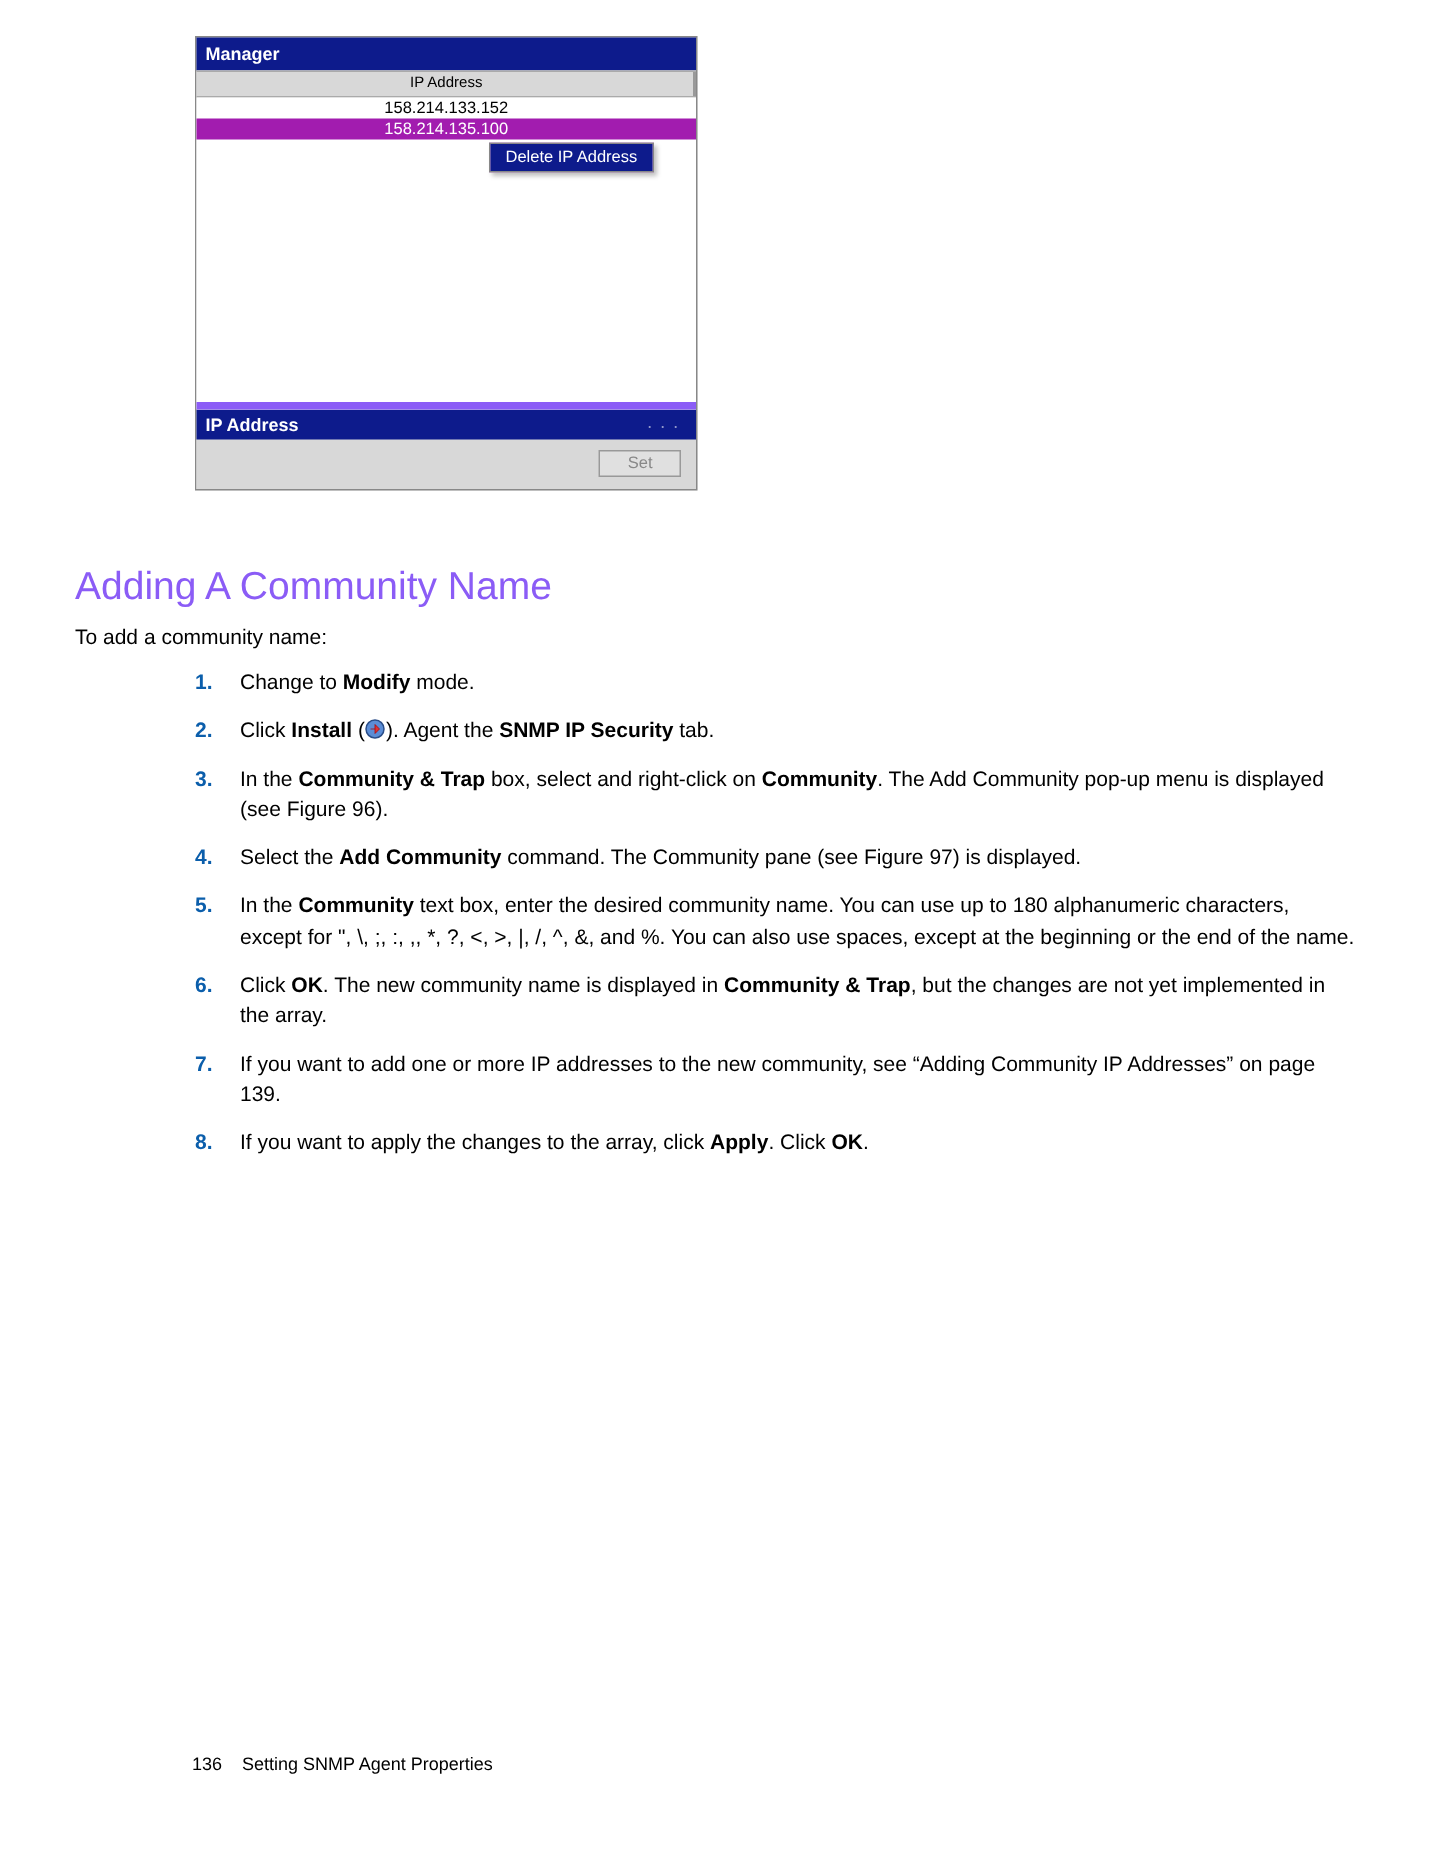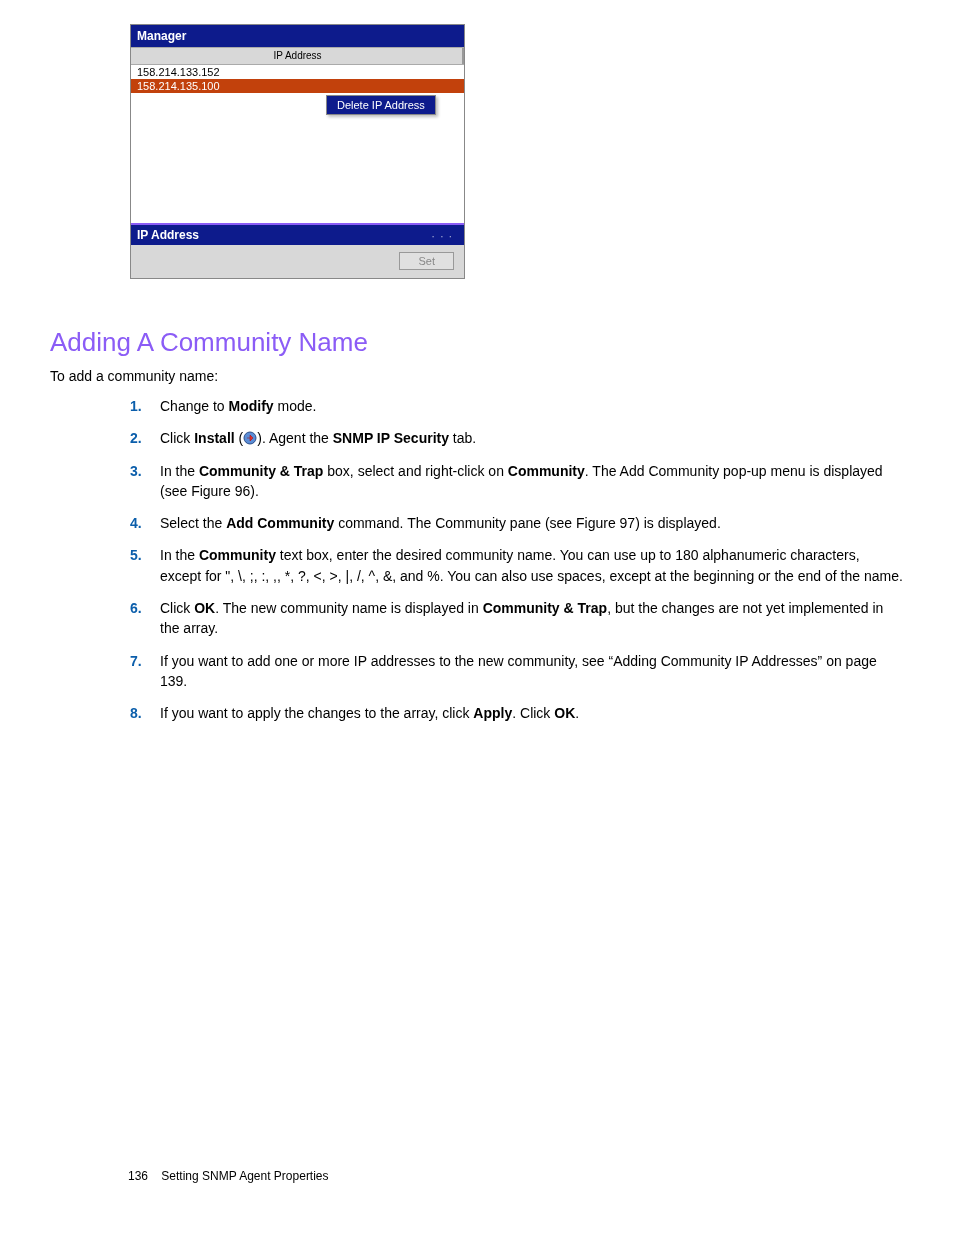--- a/index.html
+++ b/index.html
@@ -6,23 +6,23 @@
   html, body { width: 954px; height: 1235px; background: #fff; font-family: Arial, Helvetica, sans-serif; color: #000; }
   .page { position: relative; width: 954px; height: 1235px; padding: 24px 50px 40px 50px; }
 
   
   .fig-wrap { margin-left: 80px; width: 335px; }
   .fig-box { border: 1px solid #888; background: #f0f0f0; width: 335px; }
   .fig-header { background: #0d1b8c; color: #fff; font-weight: bold; font-size: 12px; padding: 4px 6px; font-family: Arial, sans-serif; }
   .fig-colbar { background: #d8d8d8; border-top: 1px solid #aaa; border-bottom: 1px solid #aaa; height: 18px; position: relative; }
   .fig-colhdr { position: absolute; left: 50%; transform: translateX(-50%); font-size: 10px; top: 2px; }
   .fig-colsep { position: absolute; right: 0; top: 0; bottom: 0; width: 2px; background: #999; }
-  .fig-list { background: #fff; height: 160px; border-bottom: 2px solid #8b5cf6; position: relative; }
+  .fig-list { background: #fff; height: 208px; border-bottom: 5px solid #8b5cf6; position: relative; text-align: center; }
   .fig-list .row { font-size: 11px; padding: 1px 6px; font-family: Tahoma, Arial, sans-serif; }
-  .fig-list .row.sel { background: #c2410c; color: #fff; }
+  .fig-list .row.sel { background: #a21caf; color: #fff; }
   .ctx-menu { position: absolute; left: 195px; top: 30px; background: #f0abfc; border: 1px solid #888; box-shadow: 2px 2px 3px rgba(0,0,0,.25); }
   .ctx-item { background: #0d1b8c; color: #fff; font-size: 11px; padding: 3px 10px; font-family: Tahoma, Arial, sans-serif; }
   .fig-footer { background: #d8d8d8; padding: 0; }
   .fig-footer-bar { background: #0d1b8c; color: #fff; font-weight: bold; font-size: 12px; padding: 3px 6px; display: flex; justify-content: space-between; align-items: center; }
   .dots { color: #fff; font-size: 8px; letter-spacing: 6px; opacity: .6; }
   .fig-setrow { text-align: right; padding: 6px 10px 8px; }
   .fig-setbtn { display: inline-block; background: #e0e0e0; border: 1px solid #999; color: #888; font-size: 11px; padding: 2px 18px; font-family: Tahoma, Arial, sans-serif; }
 
   .fig-caption { color: #0b5eab; font-weight: bold; font-size: 14px; margin: 14px 0 0 80px; font-family: Arial, sans-serif; }
 

